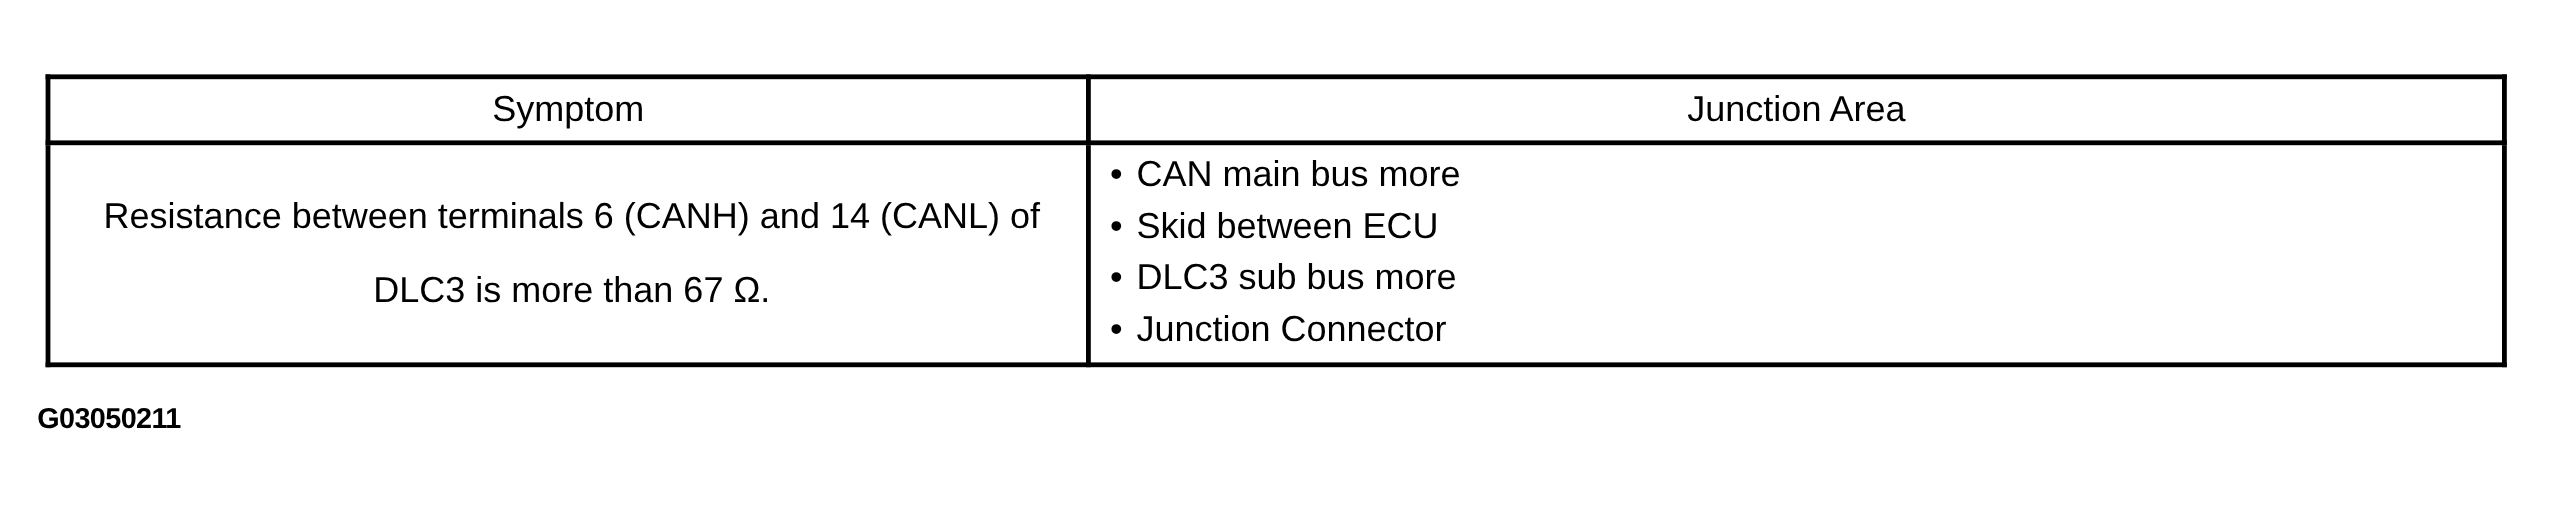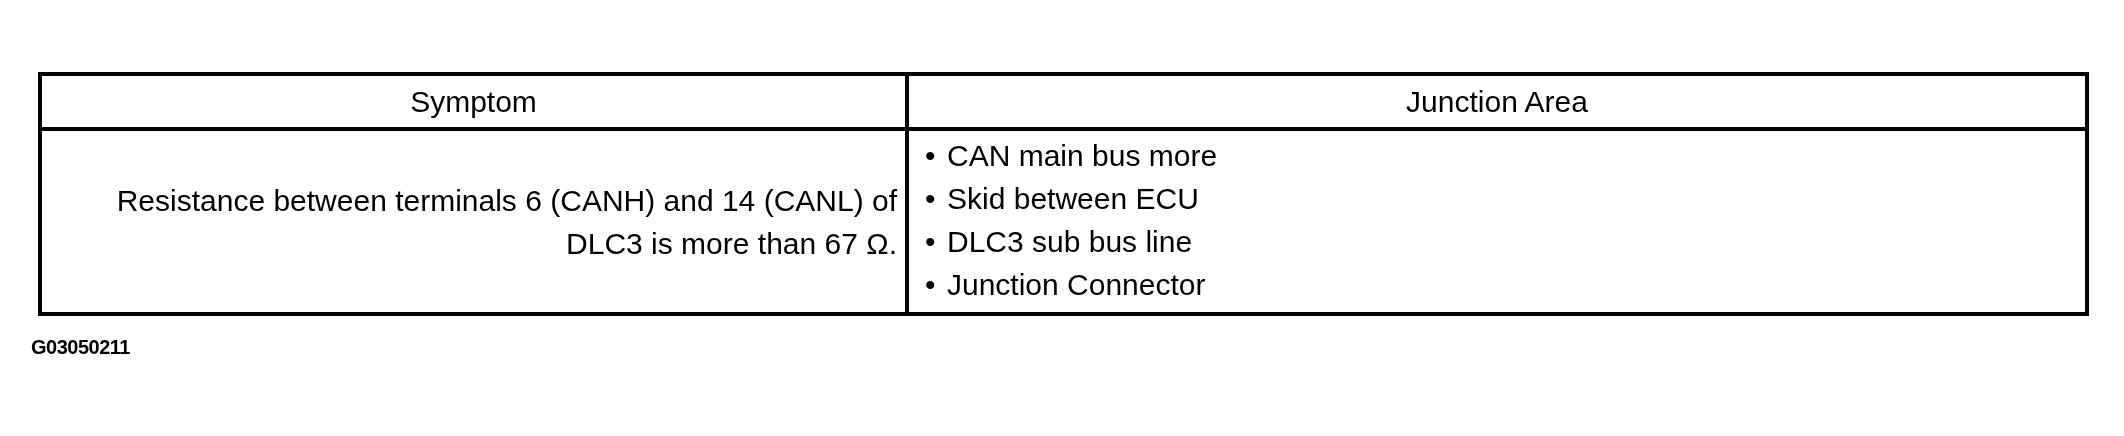--- a/index.html
+++ b/index.html
@@ -8,21 +8,21 @@
     height: 436px;
     background: #ffffff;
     font-family: "Liberation Sans", sans-serif;
     color: #000000;
     overflow: hidden;
     position: relative;
   }
   .doc-table {
     position: absolute;
     left: 38px;
-    top: 72px;
+    top: 62px;
     width: 2047px;
     border-collapse: collapse;
     table-layout: fixed;
   }
   .doc-table th,
   .doc-table td {
     border: 4px solid #000000;
     font-size: 30px;
     font-weight: normal;
   }
@@ -32,23 +32,23 @@
     height: 55px;
     text-align: center;
     vertical-align: middle;
     padding: 2px 4px;
   }
   .body-row td {
     height: 185px;
   }
   .symptom-cell {
     vertical-align: middle;
-    text-align: right;
+    text-align: center;
     padding: 4px 8px 4px 14px;
-    line-height: 43px;
+    line-height: 62px;
   }
   .trouble-cell {
     vertical-align: top;
     padding: 3px 8px 6px 0;
   }
   .bullet-item {
     display: flex;
     align-items: baseline;
     padding-left: 16px;
     line-height: 43px;
@@ -57,21 +57,21 @@
   .bullet {
     width: 22px;
     flex: 0 0 22px;
     text-align: left;
     font-size: 30px;
   }
   .figure-code {
     position: absolute;
     left: 31px;
     top: 336px;
-    font-size: 20px;
+    font-size: 24px;
     font-weight: bold;
     letter-spacing: -0.5px;
   }
 </style>
 </head>
 <body>
 
 <table class="doc-table">
   <thead>
     <tr class="header-row">
@@ -89,21 +89,21 @@
             <div class="bullet-item">
               <span class="bullet">•</span>
               <span>CAN main bus more</span>
             </div>
             <div class="bullet-item">
               <span class="bullet">•</span>
               <span>Skid between ECU</span>
             </div>
             <div class="bullet-item">
               <span class="bullet">•</span>
-              <span>DLC3 sub bus line</span>
+              <span>DLC3 sub bus more</span>
             </div>
             <div class="bullet-item">
               <span class="bullet">•</span>
               <span>Junction Connector</span>
             </div>
           </div>
       </td>
     </tr>
   </tbody>
 </table>

